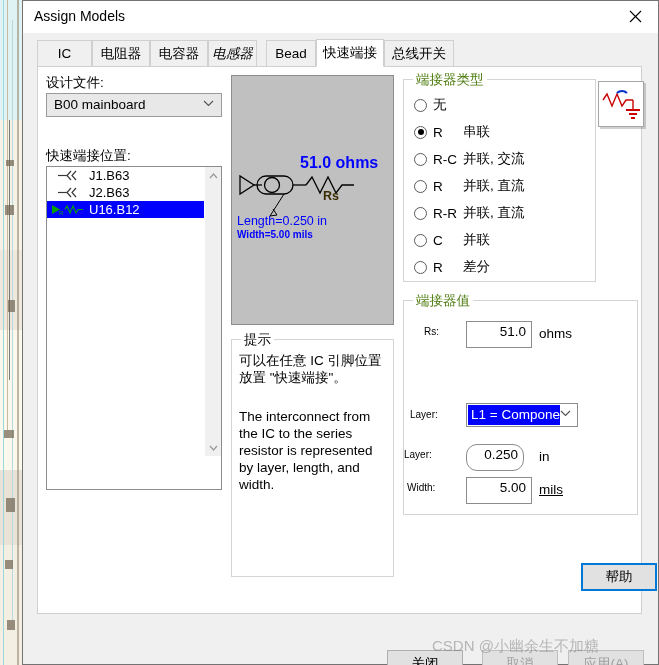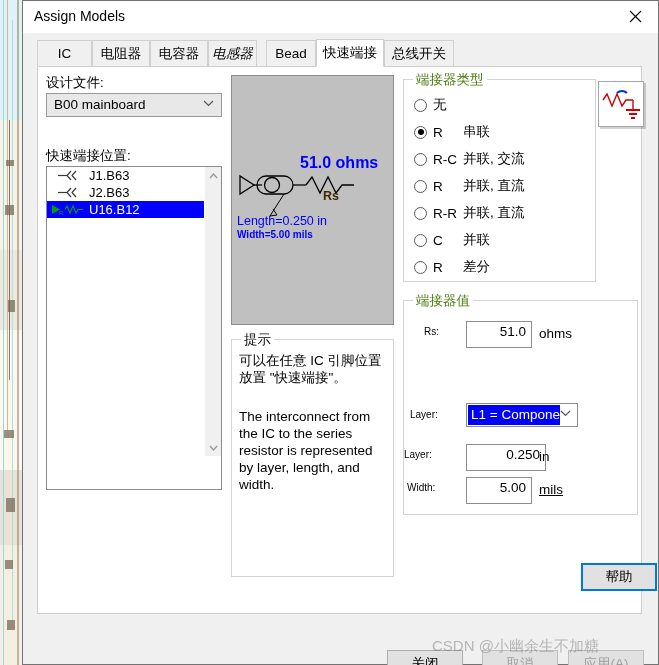--- a/index.html
+++ b/index.html
@@ -593,21 +593,21 @@
 
         <div class="field-label" style="left:6px;top:108px;width:52px;">Layer:</div>
         <div id="layer-combo">
           <span class="sel">L1 = Component</span>
           <svg class="cb-arrow" width="11" height="7" viewBox="0 0 11 7">
             <polyline points="1,1 5.5,5.5 10,1" fill="none" stroke="#555" stroke-width="1.2"></polyline>
           </svg>
         </div>
 
         <div class="field-label" style="left:0px;top:148px;width:58px;">Layer:</div>
-        <div class="field-box" style="left:62px;top:143px;width:80px;height:27px;">0.250</div>
+        <div class="field-box" style="left:62px;top:143px;width:58px;height:27px;border-radius:11px;">0.250</div>
         <div class="field-unit" style="left:135px;top:148px;">in</div>
 
         <div class="field-label" style="left:3px;top:181px;width:55px;">Width:</div>
         <div class="field-box" style="left:62px;top:176px;width:66px;height:27px;">5.00</div>
         <div class="field-unit" style="left:135px;top:181px;text-decoration:underline;">mils</div>
       </div>
 
       <div class="btn focused" id="help-button">
         <span>帮助</span>
       </div>

